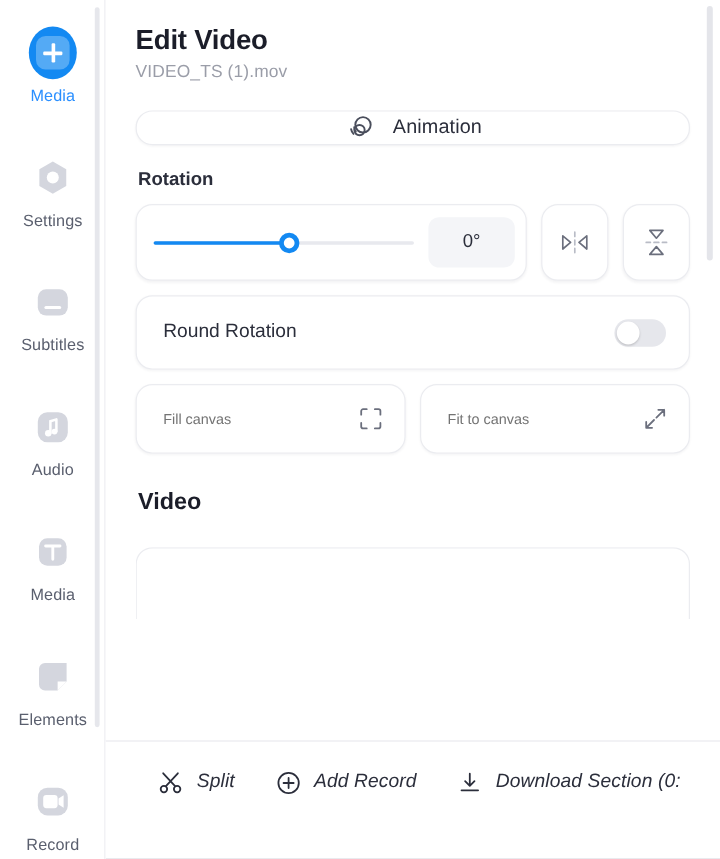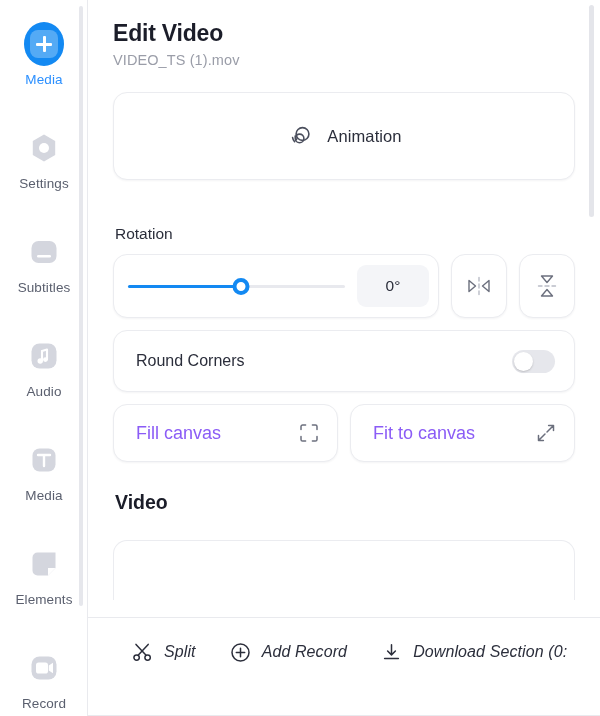--- a/index.html
+++ b/index.html
@@ -107,43 +107,43 @@
     letter-spacing: -.2px;
     margin-top: 20px;
   }
   .file-name {
     font-size: 14.5px;
     color: #9a9da8;
     margin-top: 5px;
     letter-spacing: .1px;
   }
 
-  .row { display: flex; gap: 12px; }
+  .row { display: flex; gap: 12px; flex-direction: column; }
 
   .card {
     background: #fff;
     border: 1px solid #ebecf0;
     border-radius: 14px;
     box-shadow: 0 1px 2px rgba(30,35,60,.05);
   }
 
   .big-btn {
     flex: 1 1 0;
     height: 88px;
     display: flex; align-items: center; justify-content: center;
     gap: 14px;
     cursor: pointer;
   }
   .big-btn .lbl { font-size: 16.5px; color: #2b2e3b; letter-spacing: .1px; }
 
   .sec-title {
     font-size: 15.5px;
     color: #2b2e3b;
-    font-weight: 400;
-    margin: 45px 0 11px 2px;
+    font-weight: 700;
+    margin: 20px 0 11px 2px;
   }
 
   .rot-row { display: flex; gap: 12px; align-items: stretch; }
   .slider-card {
     flex: 1 1 auto;
     height: 64px;
     display: flex; align-items: center;
     padding: 0 9px 0 14px;
     gap: 12px;
   }
@@ -207,21 +207,21 @@
   }
 
   .canvas-row { display: flex; gap: 12px; margin-top: 12px; }
   .canvas-btn {
     flex: 1 1 0;
     height: 58px;
     display: flex; align-items: center; justify-content: space-between;
     padding: 0 18px 0 22px;
     cursor: pointer;
   }
-  .canvas-btn .lbl { font-size: 18px; color: #8b5cf6; }
+  .canvas-btn .lbl { font-size: 12px; color: #737373; }
 
   .video-title {
     font-size: 19.5px; font-weight: bold; color: #1b1d29;
     margin: 29px 0 26px 2px;
   }
   .partial-card {
     height: 60px;
     border: 1px solid #ebecf0;
     border-bottom: none;
     border-radius: 14px 14px 0 0;
@@ -405,21 +405,21 @@
             <svg width="24" height="28" viewBox="0 0 24 28">
               <path d="M6.5 4 L12 10.5 L17.5 4 Z" fill="none" stroke="#6b6f7d" stroke-width="1.4" stroke-linejoin="round"></path>
               <path d="M6.5 24 L12 17.5 L17.5 24 Z" fill="none" stroke="#6b6f7d" stroke-width="1.4" stroke-linejoin="round"></path>
               <path d="M3.5 14 H7 M10 14 H14 M17 14 H20.5" stroke="#b9bcc6" stroke-width="1.4" stroke-linecap="round"></path>
             </svg>
           </span>
         </div>
       </div>
 
       <div class="card toggle-card">
-        <span class="lbl">Round Corners</span>
+        <span class="lbl">Round Rotation</span>
         <span class="switch">
           <span class="knobby"></span>
         </span>
       </div>
 
       <div class="canvas-row">
         <div class="card canvas-btn">
           <span class="lbl">Fill canvas</span>
           <span>
             <svg width="20" height="20" viewBox="0 0 20 20">

